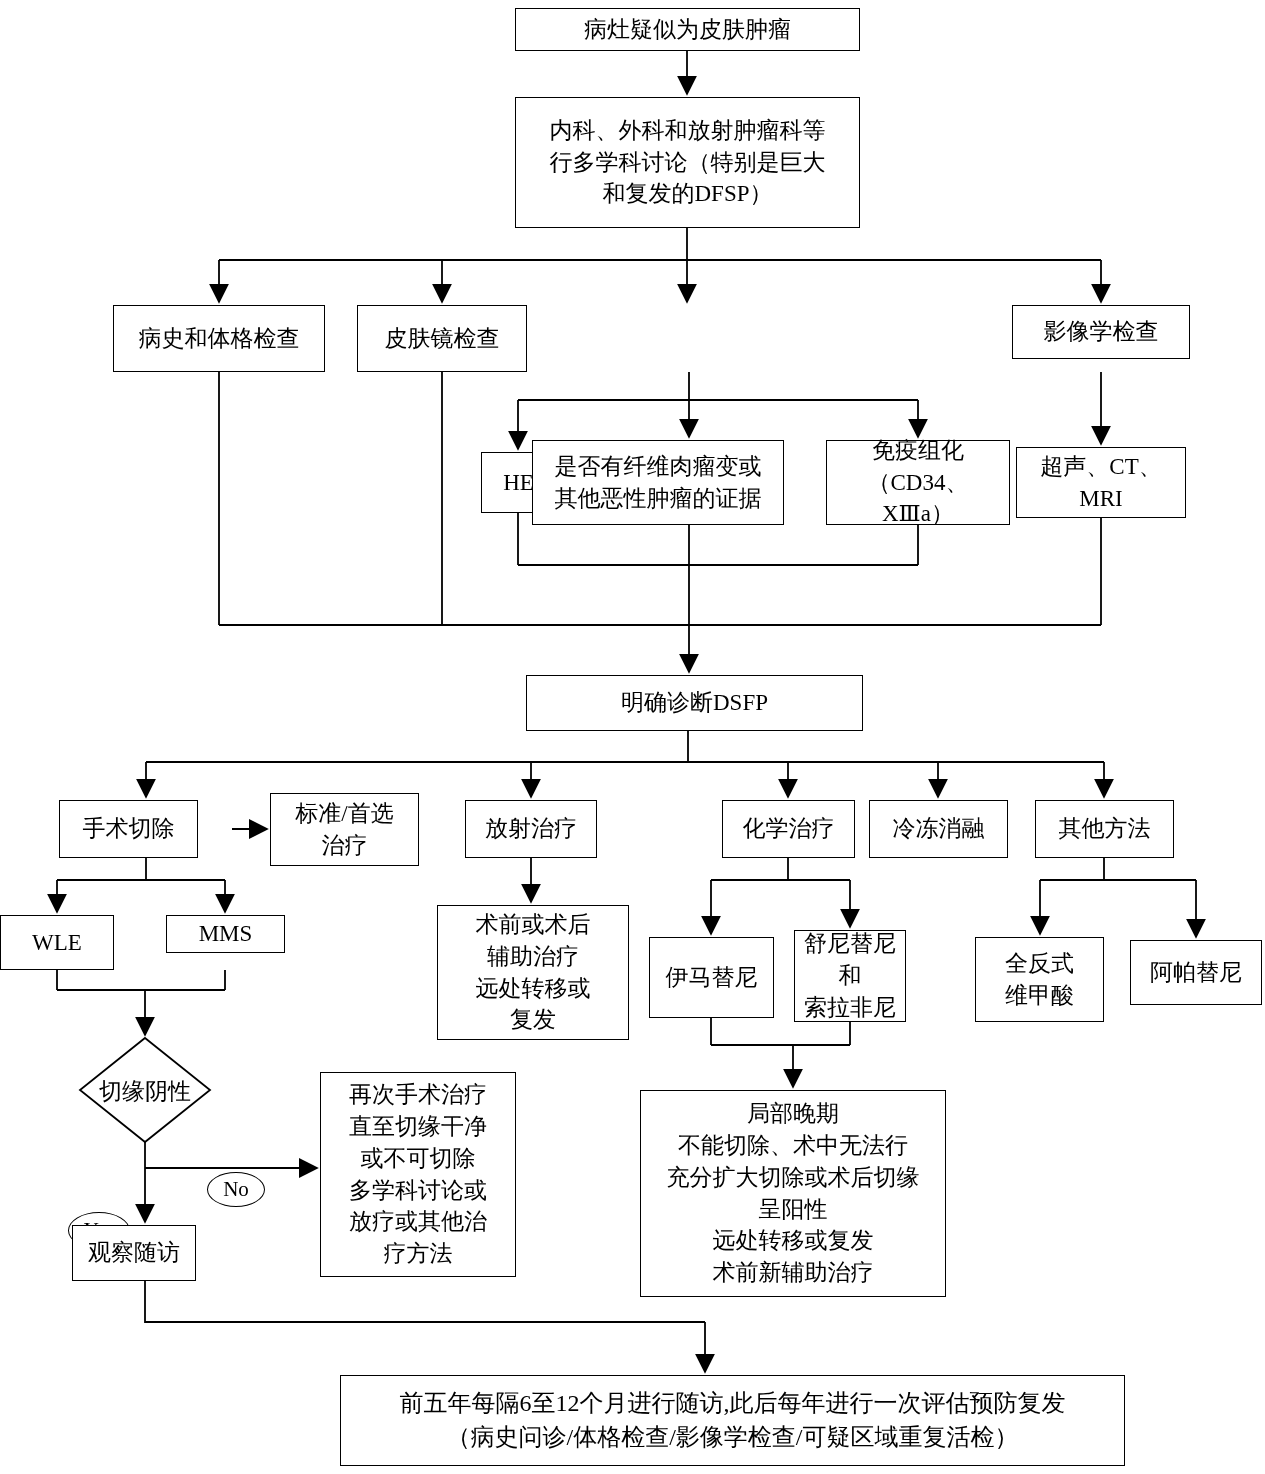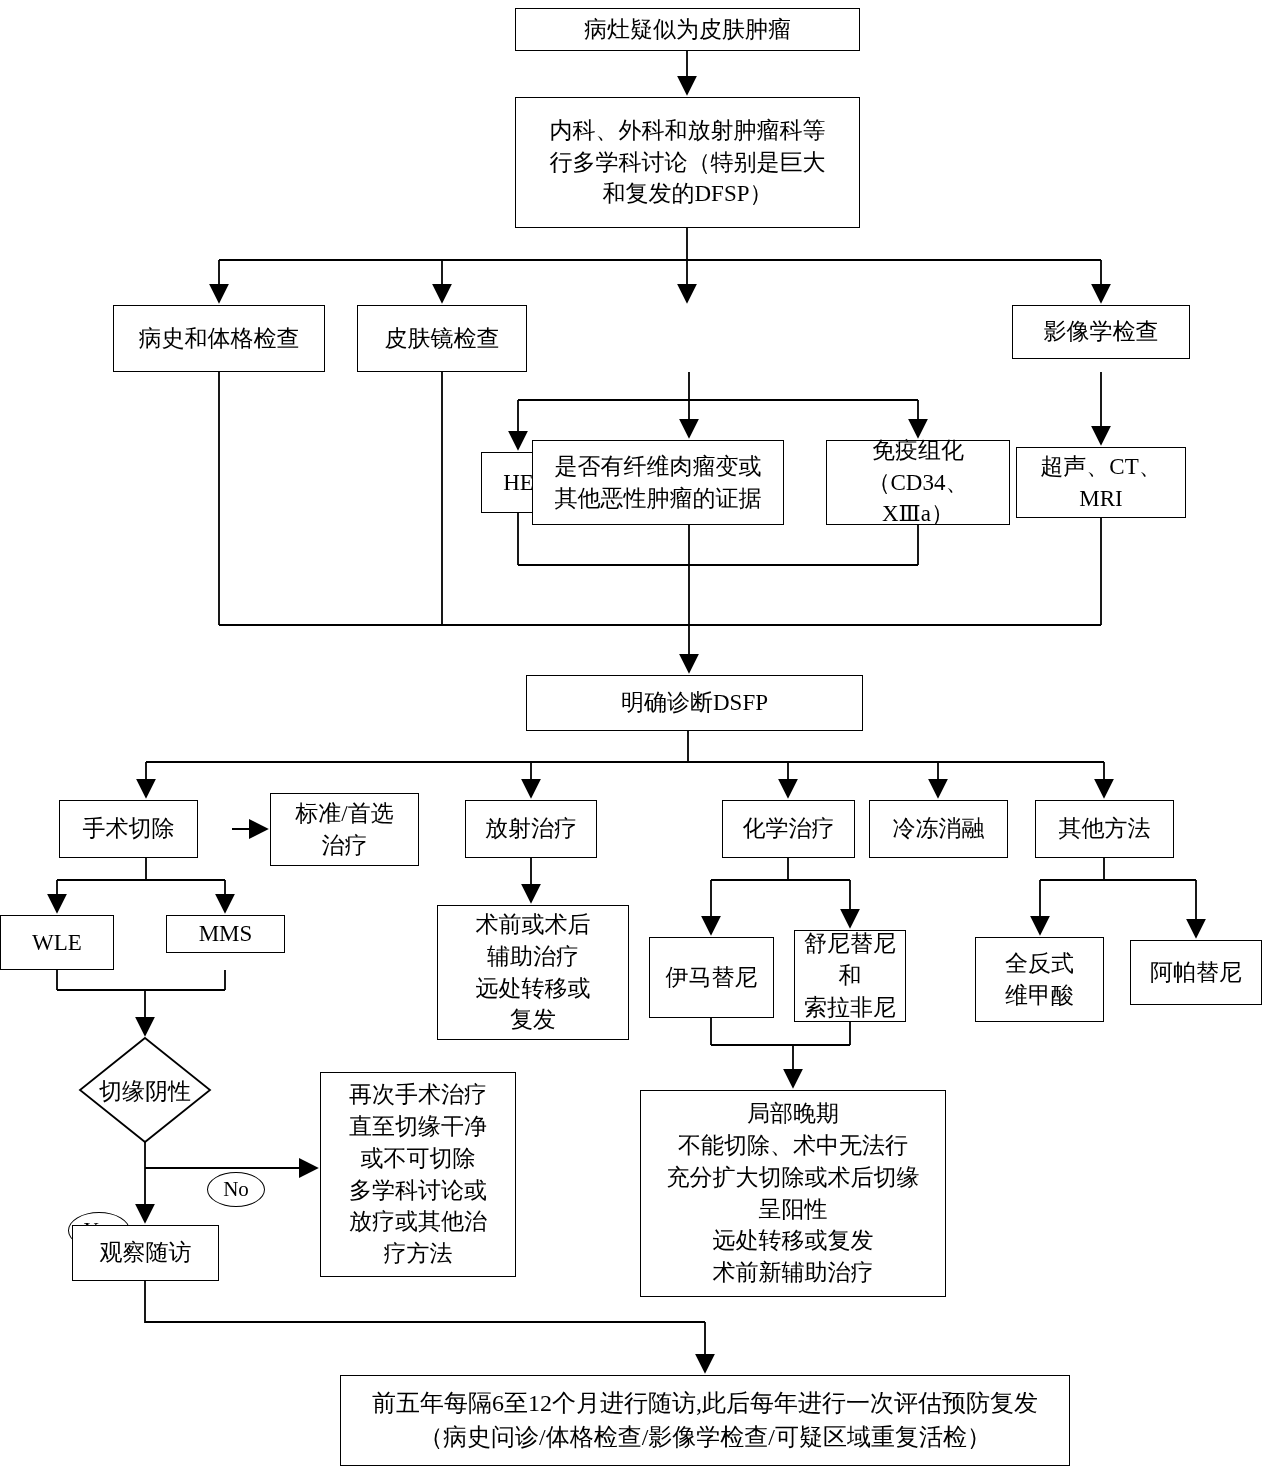--- a/index.html
+++ b/index.html
@@ -136,21 +136,21 @@
   <div class="box" style="left:1035px;top:800px;width:139px;height:58px">其他方法</div>
 
   <div class="box" style="left:0px;top:915px;width:114px;height:55px">WLE</div>
   <div class="box" style="left:166px;top:915px;width:119px;height:38px">MMS</div>
 
   <div class="dtext" style="left:83px;top:1076px;width:124px">切缘阴性</div>
 
   <div class="ellipse" style="left:207px;top:1124px;width:58px;height:35px">No</div>
   <div class="ellipse" style="left:68px;top:1164px;width:62px;height:37px">Yes</div>
 
-  <div class="box" style="left:72px;top:1225px;width:147px;height:56px">观察随访</div>
+  <div class="box" style="left:72px;top:1225px;width:124px;height:56px">观察随访</div>
   <div class="box" style="left:320px;top:1072px;width:196px;height:205px">再次手术治疗
 直至切缘干净
 或不可切除
 多学科讨论或
 放疗或其他治
 疗方法</div>
 
   <div class="box" style="left:437px;top:905px;width:192px;height:135px">术前或术后
 辅助治疗
 远处转移或
@@ -163,16 +163,16 @@
 不能切除、术中无法行
 充分扩大切除或术后切缘
 呈阳性
 远处转移或复发
 术前新辅助治疗</div>
 
   <div class="box" style="left:975px;top:937px;width:129px;height:85px">全反式
 维甲酸</div>
   <div class="box" style="left:1130px;top:940px;width:132px;height:65px">阿帕替尼</div>
 
-  <div class="box" style="left:340px;top:1375px;width:730px;height:91px;font-size:24px">前五年每隔6至12个月进行随访,此后每年进行一次评估预防复发
+  <div class="box" style="left:340px;top:1375px;width:785px;height:91px;font-size:24px">前五年每隔6至12个月进行随访,此后每年进行一次评估预防复发
 （病史问诊/体格检查/影像学检查/可疑区域重复活检）</div>
 
 </div>
 
 </body></html>

